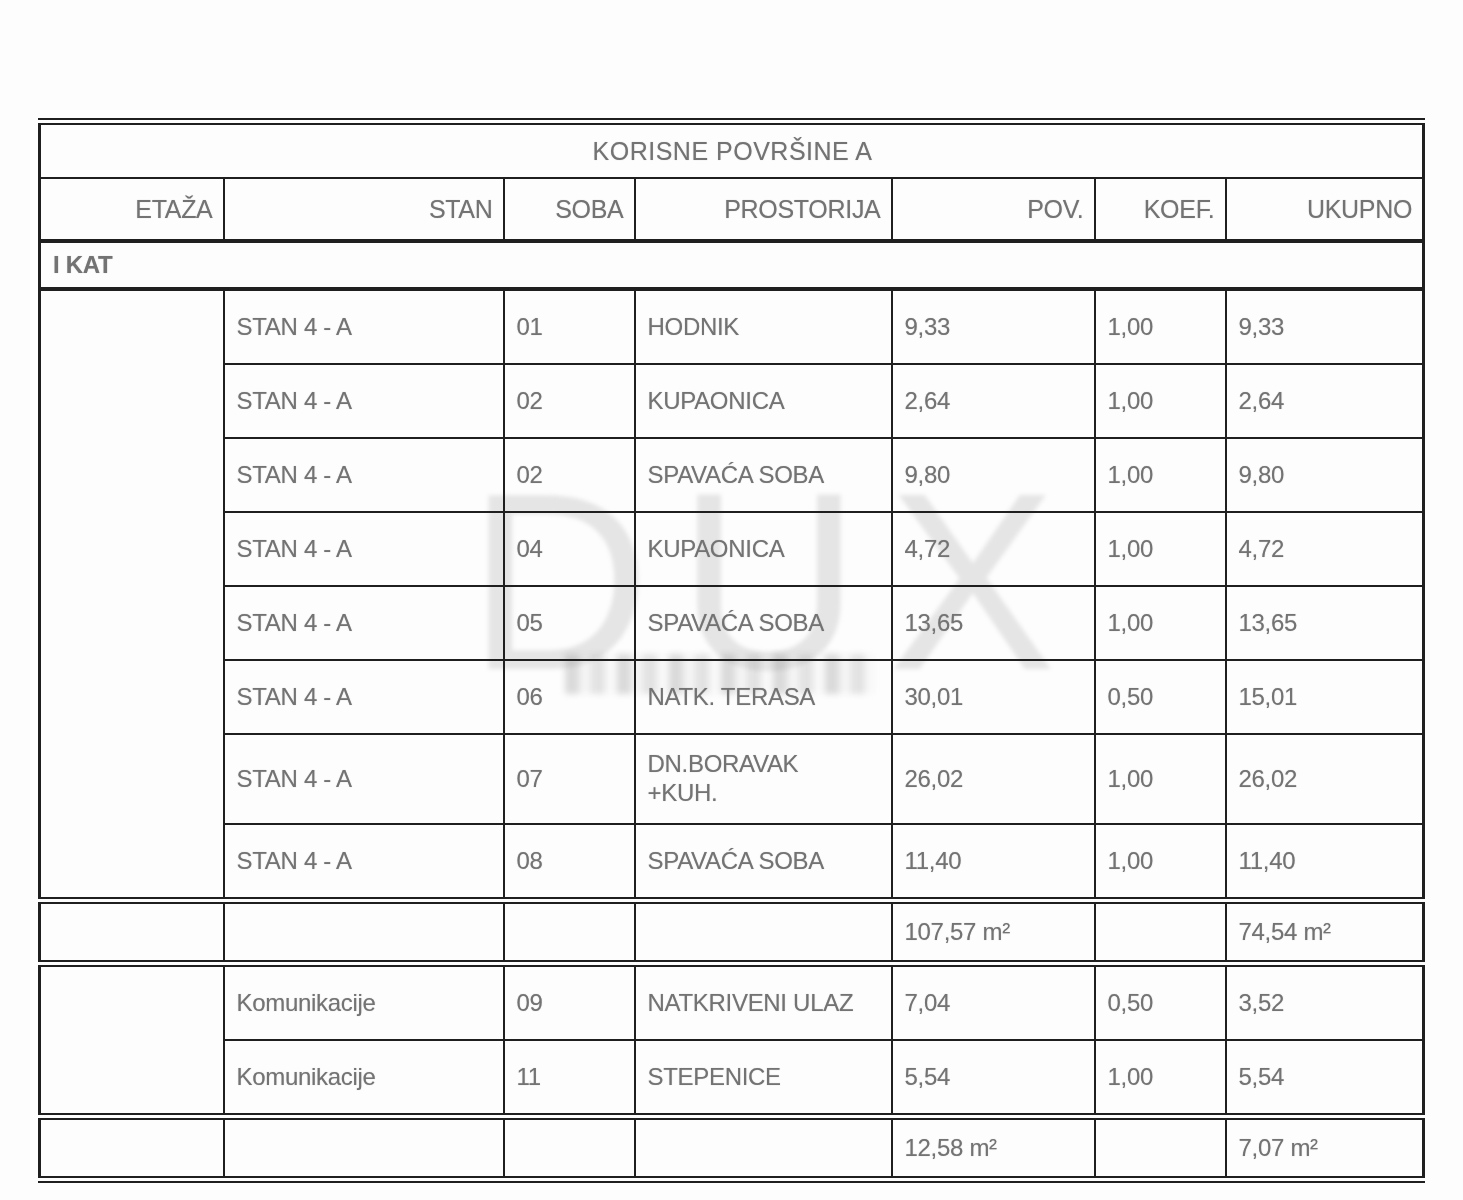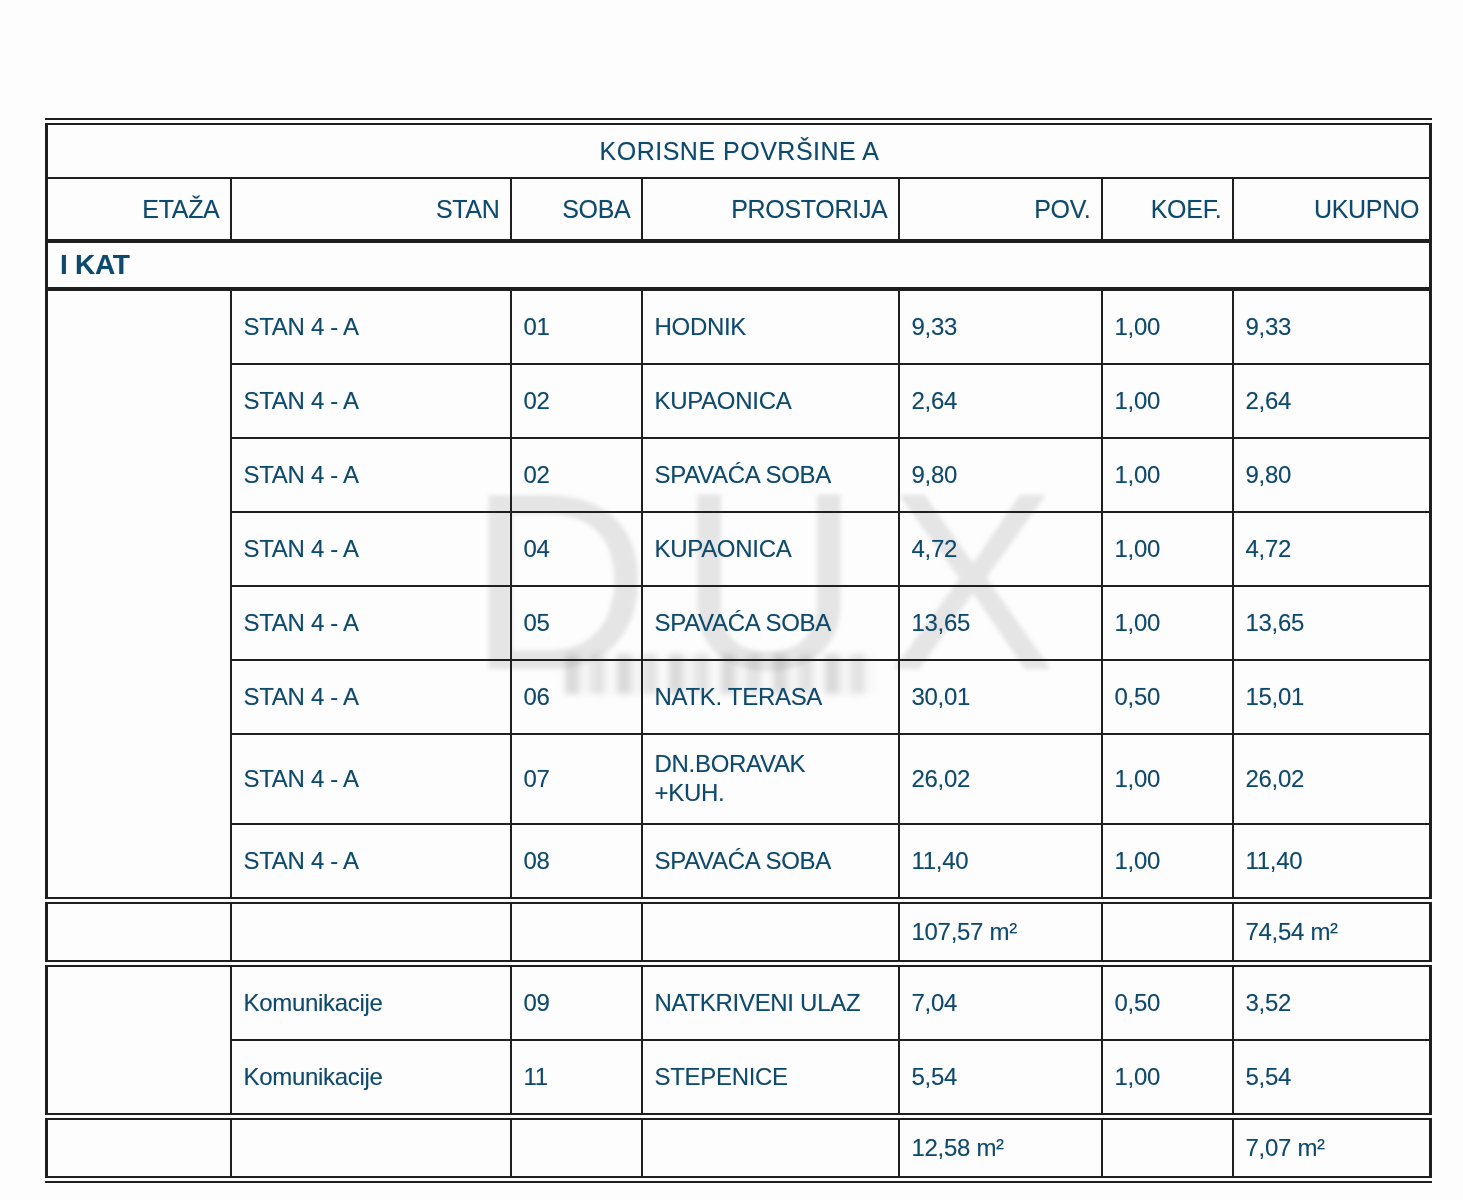--- a/index.html
+++ b/index.html
@@ -55,23 +55,22 @@
   .table-wrap {
     position: absolute;
     left: 38px;
     top: 118px;
     z-index: 1;
   }
   table.area-table {
     border-collapse: collapse;
     table-layout: fixed;
     width: 1384px;
-    color: #0c4a6e;
+    color: #737373;
     text-shadow: 0 0 1px rgba(70, 70, 70, 0.35);
-    margin-left: 7px;
   }
   table.area-table {
     border-left: 3px solid #1f1f1f;
     border-right: 3px solid #1f1f1f;
     border-top: 7px double #1f1f1f;
     border-bottom: 7px double #1f1f1f;
   }
   .area-table td {
     border: 2px solid #1f1f1f;
     padding: 0 10px 0 12px;
@@ -90,21 +89,21 @@
   }
   .row-header td {
     height: 60px;
     text-align: right;
     font-size: 25px;
     border-bottom: 4px solid #1f1f1f;
   }
   .row-section td {
     height: 44px;
     font-weight: 700;
-    font-size: 28px;
+    font-size: 24px;
     border-bottom: 4px solid #1f1f1f;
   }
   .row-data td { height: 72px; }
   .row-data-tall td { height: 88px; }
   .c-prostorija { white-space: pre-line; line-height: 1.2; }
   .row-subtotal td {
     height: 56px;
     border-top: 7px double #1f1f1f;
     border-bottom: 7px double #1f1f1f;
   }

